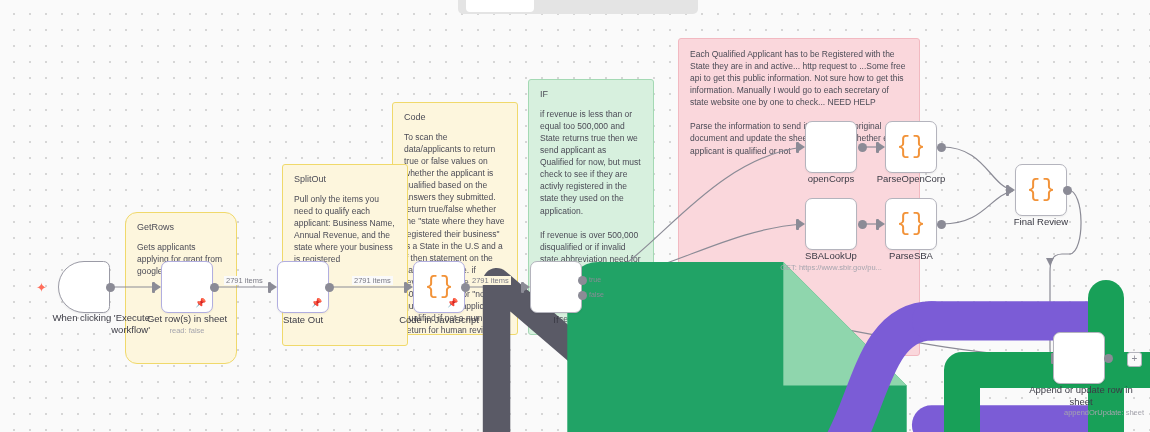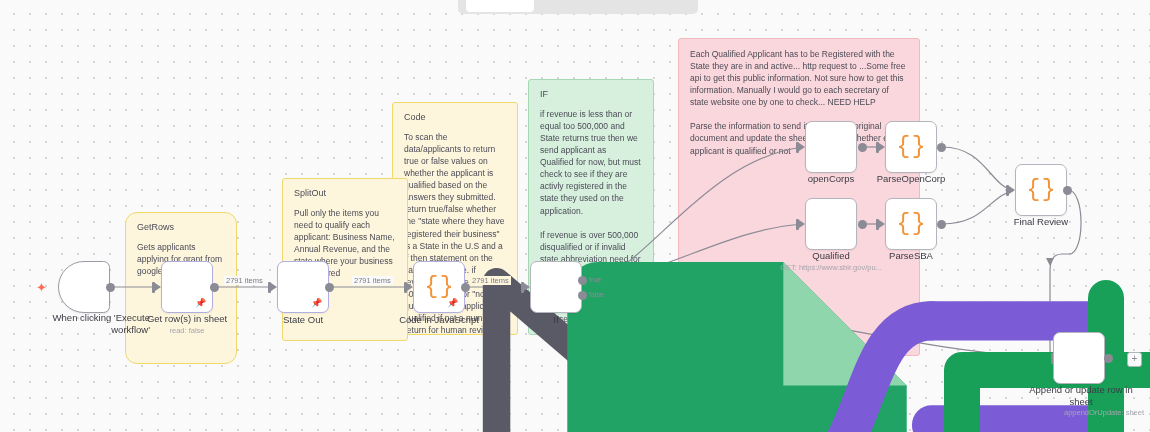--- a/index.html
+++ b/index.html
@@ -83,21 +83,21 @@
     </div>
   </div>
 
   <div class="sticky sticky-yellow" style="left:392px;top:102px;width:126px;height:233px;">
     <div class="sticky-inner">
       <div class="sticky-title">Code</div>
       <div class="sticky-body">To scan the data/applicants to return true or false values on whether the applicant is qualified based on the answers they submitted. return true/false whether the "state where they have registered their business" is a State in the U.S and a if then statement on the value of revenue. if revenue is above 500,000+ false or "not qualified if true applicant is qualified if not a number return for human review.</div>
     </div>
   </div>
 
-  <div class="sticky sticky-yellow" style="left:282px;top:178px;width:126px;height:163px;">
+  <div class="sticky sticky-yellow" style="left:282px;top:164px;width:126px;height:182px;">
     <div class="sticky-inner">
       <div class="sticky-title">SplitOut</div>
       <div class="sticky-body">Pull only the items you need to qualify each applicant: Business Name, Annual Revenue, and the state where your business is registered</div>
     </div>
   </div>
 
   <div class="sticky sticky-yellow" style="left:125px;top:212px;width:112px;height:152px;border-radius:12px;">
     <div class="sticky-inner">
       <div class="sticky-title">GetRows</div>
       <div class="sticky-body">Gets applicants applying for grant from google sheets.</div>
@@ -238,21 +238,21 @@
   <div class="node node-plain" style="left:805px;top:198px;">
     <svg width="26" height="26" viewBox="0 0 26 26">
       <circle cx="13" cy="13" r="11" fill="none" stroke="#3b3bd6" stroke-width="1.8"></circle>
       <ellipse cx="13" cy="13" rx="5" ry="11" fill="none" stroke="#3b3bd6" stroke-width="1.6"></ellipse>
       <line x1="2" y1="13" x2="24" y2="13" stroke="#3b3bd6" stroke-width="1.6"></line>
       <path d="M4,7 Q13,11 22,7" fill="none" stroke="#3b3bd6" stroke-width="1.4"></path>
       <path d="M4,19 Q13,15 22,19" fill="none" stroke="#3b3bd6" stroke-width="1.4"></path>
     </svg>
   </div>
   <div class="dot" style="left:858px;top:220px;"></div>
-  <div class="node-label" style="left:777px;top:250px;width:108px;">Qualified</div>
+  <div class="node-label" style="left:777px;top:250px;width:108px;">SBALookUp</div>
   <div class="node-sub" style="left:760px;top:263px;width:142px;">GET: https://www.sbir.gov/pu...</div>
 
   <div class="inbar" style="left:876px;top:219px;"></div>
   <div class="inarrow" style="left:879px;top:220px;"></div>
   <div class="node node-plain" style="left:885px;top:198px;">
     <span style="color:#f29339;font-size:23px;font-family:'Liberation Mono',monospace;line-height:1;">{ }</span>
   </div>
   <div class="dot" style="left:937px;top:220px;"></div>
   <div class="node-label" style="left:857px;top:250px;width:108px;">ParseSBA</div>
 

